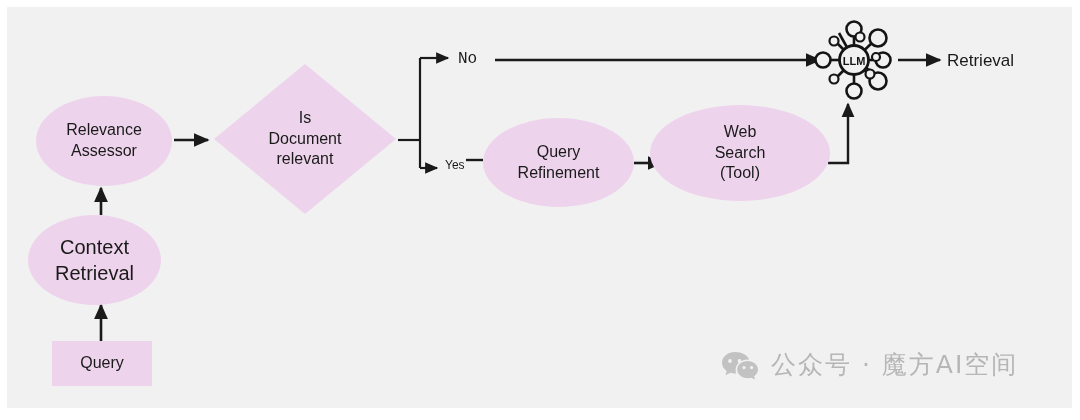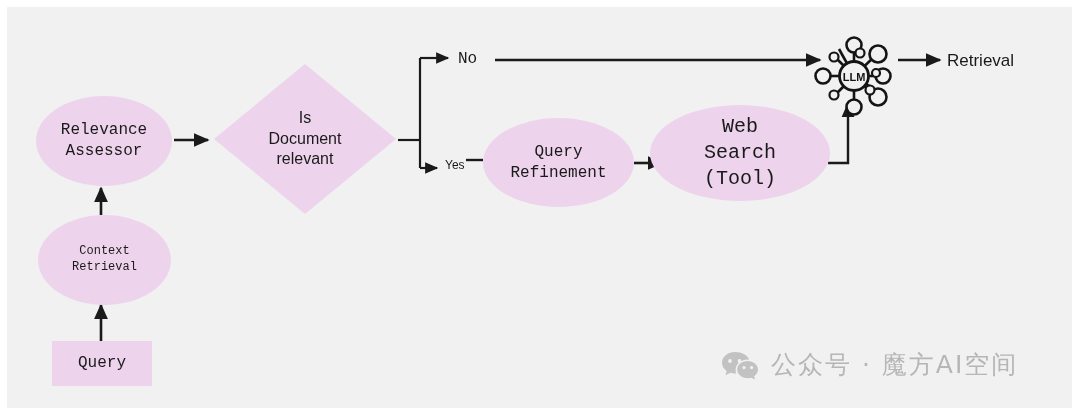--- a/index.html
+++ b/index.html
@@ -30,21 +30,20 @@
   .node {
     position: absolute;
     display: flex;
     align-items: center;
     justify-content: center;
     text-align: center;
     color: #1a1a1a;
     line-height: 1.30;
     box-sizing: border-box;
     white-space: pre-line;
-    font-family: Liberation Mono, monospace;
   }
   .ellipse {
     background: #eed3ec;
     border-radius: 50%;
   }
   .rect {
     background: #eed3ec;
   }
   .diamond-wrap {
     position: absolute;
@@ -76,21 +75,21 @@
   svg.lines {
     position: absolute;
     left: 0; top: 0;
     width: 1080px;
     height: 420px;
     overflow: visible;
   }
   #llm-icon {
     position: absolute;
     left: 812px;
-    top: 33px;
+    top: 17px;
     width: 84px;
     height: 86px;
   }
   #watermark {
     position: absolute;
     left: 722px;
     top: 348px;
     display: flex;
     align-items: center;
     gap: 13px;
@@ -138,21 +137,21 @@
 
     <path d="M 828 163 L 848 163 L 848 104" fill="none" stroke="#1a1a1a" stroke-width="2.4" marker-end="url(#arrowhead)"></path>
 
     <line x1="898" y1="60" x2="940" y2="60" stroke="#1a1a1a" stroke-width="2.6" marker-end="url(#arrowhead)"></line>
   </svg>
 
   <div class="node rect" style="left:52px; top:341px; width:100px; height:45px; font-size:16px;">
     <span>Query</span>
   </div>
 
-  <div class="node ellipse" style="left:38px; top:215px; width:133px; height:90px; font-size:12px;">
+  <div class="node ellipse" style="left:28px; top:215px; width:133px; height:90px; font-size:20px;">
     <span>Context
 Retrieval</span>
   </div>
 
   <div class="node ellipse" style="left:36px; top:96px; width:136px; height:90px; font-size:16px;">
     <span>Relevance
 Assessor</span>
   </div>
 
   <div class="diamond-wrap" style="left:214px; top:64px; width:182px; height:150px;">
@@ -160,21 +159,21 @@
     <div class="diamond-label" style="font-size:16px;">Is
 Document
 relevant</div>
   </div>
 
   <div class="node ellipse" style="left:483px; top:118px; width:151px; height:89px; font-size:16px;">
     <span>Query
 Refinement</span>
   </div>
 
-  <div class="node ellipse" style="left:650px; top:105px; width:180px; height:96px; font-size:20px;">
+  <div class="node ellipse" style="left:650px; top:105px; width:180px; height:96px; font-size:16px;">
     <span>Web
 Search
 (Tool)</span>
   </div>
 
   <div class="edge-label" style="left:458px; top:50px; font-size:16px;font-family:Liberation Mono, monospace;">No</div>
   <div class="edge-label" style="left:445px; top:158px; font-size:12px;">Yes</div>
 
   <div id="llm-icon">
     <svg viewBox="0 0 84 86" width="84" height="86">

